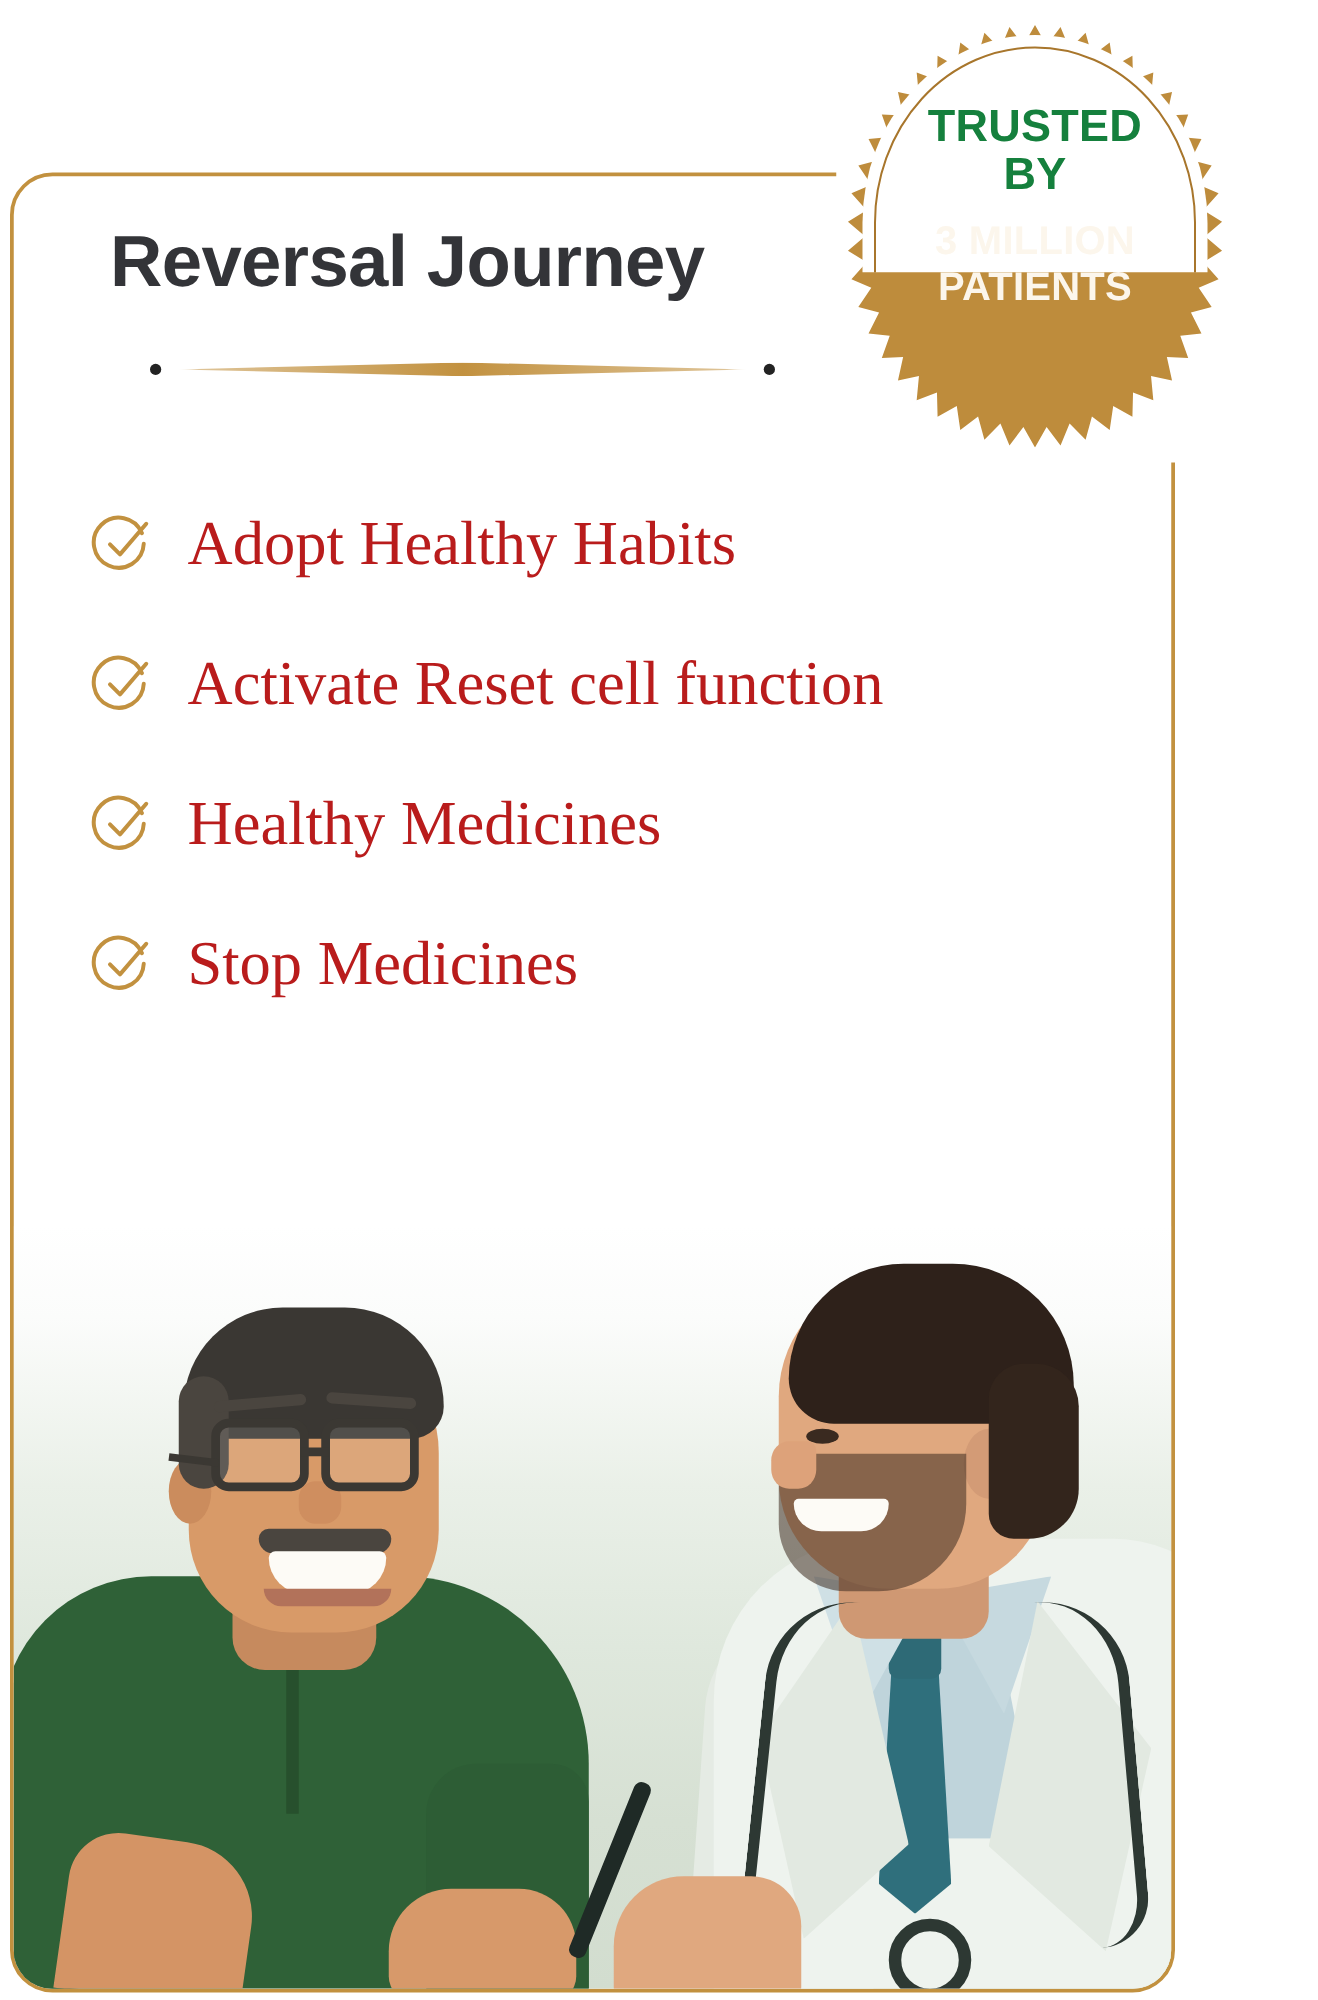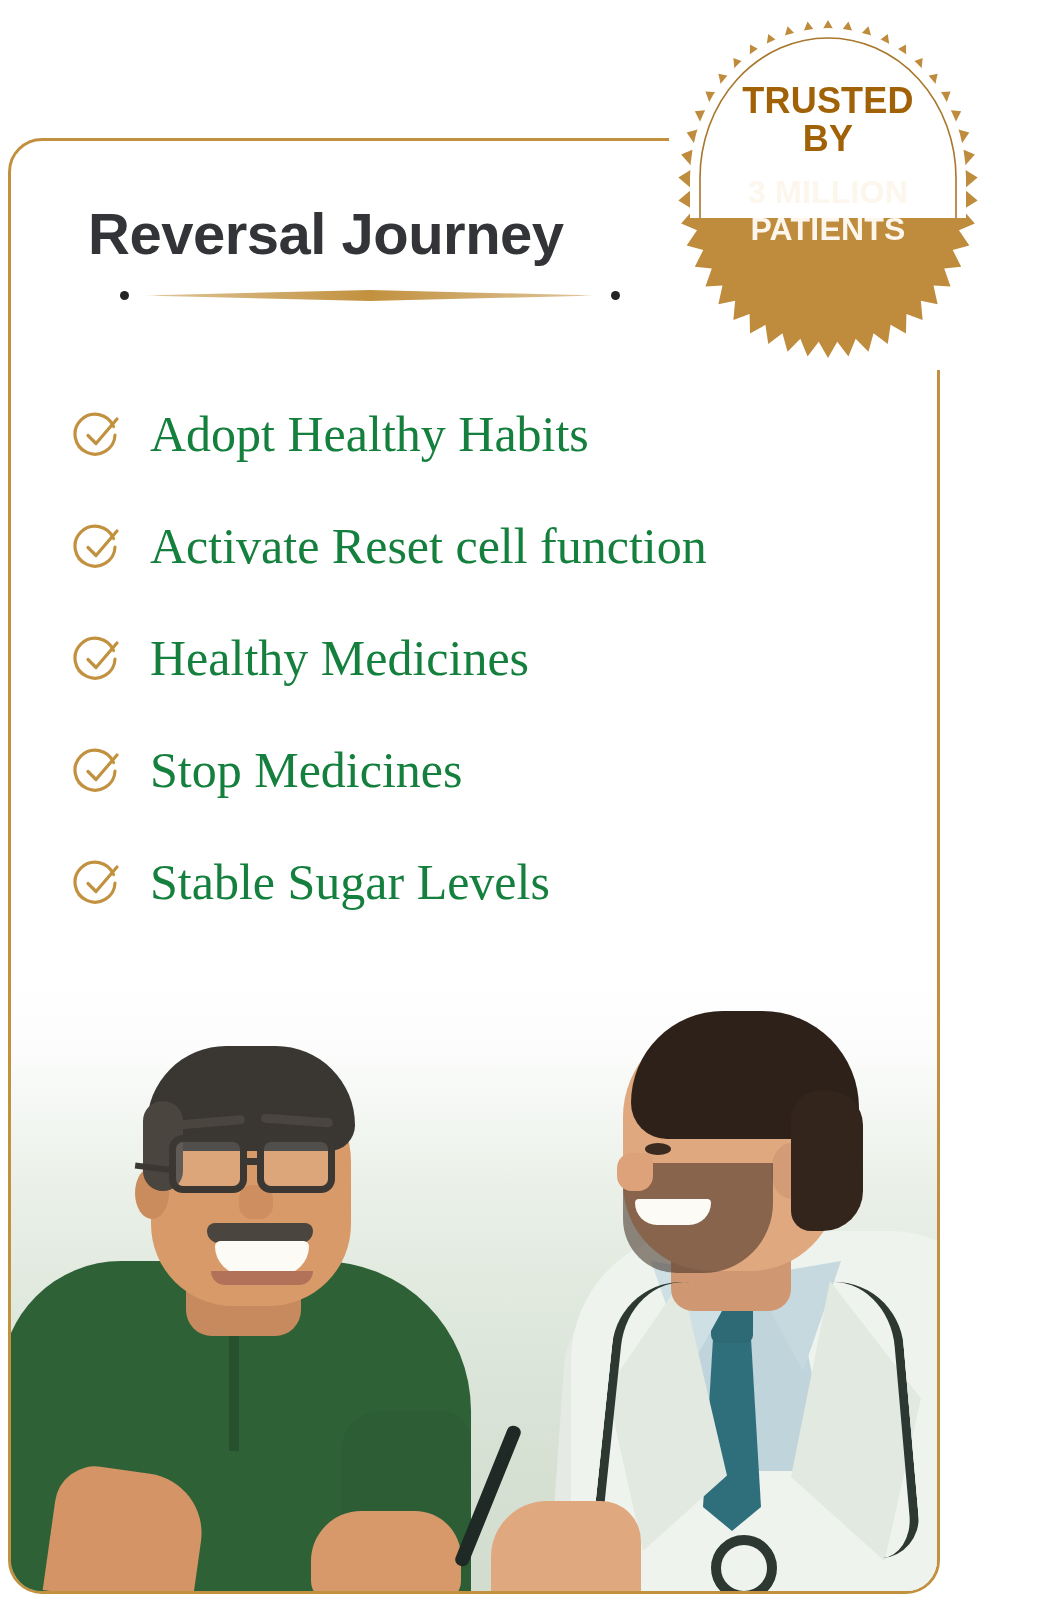--- a/index.html
+++ b/index.html
@@ -28,21 +28,21 @@
     position:absolute;
     left:669px; top:130px;
     width:290px; height:240px;
     background:#ffffff;
     z-index:3;
   }
 
   
   #title-wrap{
     position:absolute;
-    left:8px; top:204px;
+    left:8px; top:180px;
     width:932px;
     z-index:6;
   }
   #page-title{
     margin:0;
     padding-left:80px;
     font-size:58px;
     font-weight:bold;
     letter-spacing:-0.5px;
     color:#333438;
@@ -95,21 +95,21 @@
   }
   .check-icon{
     flex:0 0 auto;
     width:52px;height:52px;
     margin-right:26px;
     display:block;
   }
   .check-label{
     font-family:"Liberation Serif", serif;
     font-size:50px;
-    color:#15803d;
+    color:#b91c1c;
     line-height:1;
     white-space:nowrap;
   }
 
   
   #photo{
     position:absolute;
     left:0; right:0; bottom:0;
     height:610px;
     background:linear-gradient(180deg,
@@ -256,21 +256,21 @@
   #badge-text{
     position:absolute;
     left:0; top:0; width:100%; height:100%;
     display:flex; flex-direction:column;
     align-items:center;
     pointer-events:none;
   }
   .badge-top{
     margin-top:62px;
     text-align:center;
-    color:#a16207;
+    color:#15803d;
     font-weight:bold;
     font-size:36px;
     line-height:1.05;
     letter-spacing:0.2px;
   }
   .badge-bot{
     margin-top:16px;
     text-align:center;
     color:#FCF6EC;
     font-weight:bold;
@@ -384,29 +384,20 @@
   <div class="check-row">
     <span class="check-icon">
       <svg viewBox="0 0 52 52" aria-hidden="true">
         <path d="M41.5 18.5 A20 20 0 1 0 43 27" fill="none" stroke="#C2913F" stroke-width="3.2" stroke-linecap="round"></path>
         <path d="M16 27.5 L24 35.5 L45 11" fill="none" stroke="#C2913F" stroke-width="3.2" stroke-linecap="round" stroke-linejoin="round"></path>
       </svg>
     </span>
     <span class="check-label">Stop Medicines</span>
   </div>
 
-  <div class="check-row">
-    <span class="check-icon">
-      <svg viewBox="0 0 52 52" aria-hidden="true">
-        <path d="M41.5 18.5 A20 20 0 1 0 43 27" fill="none" stroke="#C2913F" stroke-width="3.2" stroke-linecap="round"></path>
-        <path d="M16 27.5 L24 35.5 L45 11" fill="none" stroke="#C2913F" stroke-width="3.2" stroke-linecap="round" stroke-linejoin="round"></path>
-      </svg>
-    </span>
-    <span class="check-label">Stable Sugar Levels</span>
-  </div>
 
 
 </div>
 
 <div id="badge">
   <svg viewBox="0 0 300 338" aria-hidden="true">
     <defs>
       <clipPath id="botClip">
           <rect x="0" y="198" width="300" height="140"></rect>
         </clipPath>

